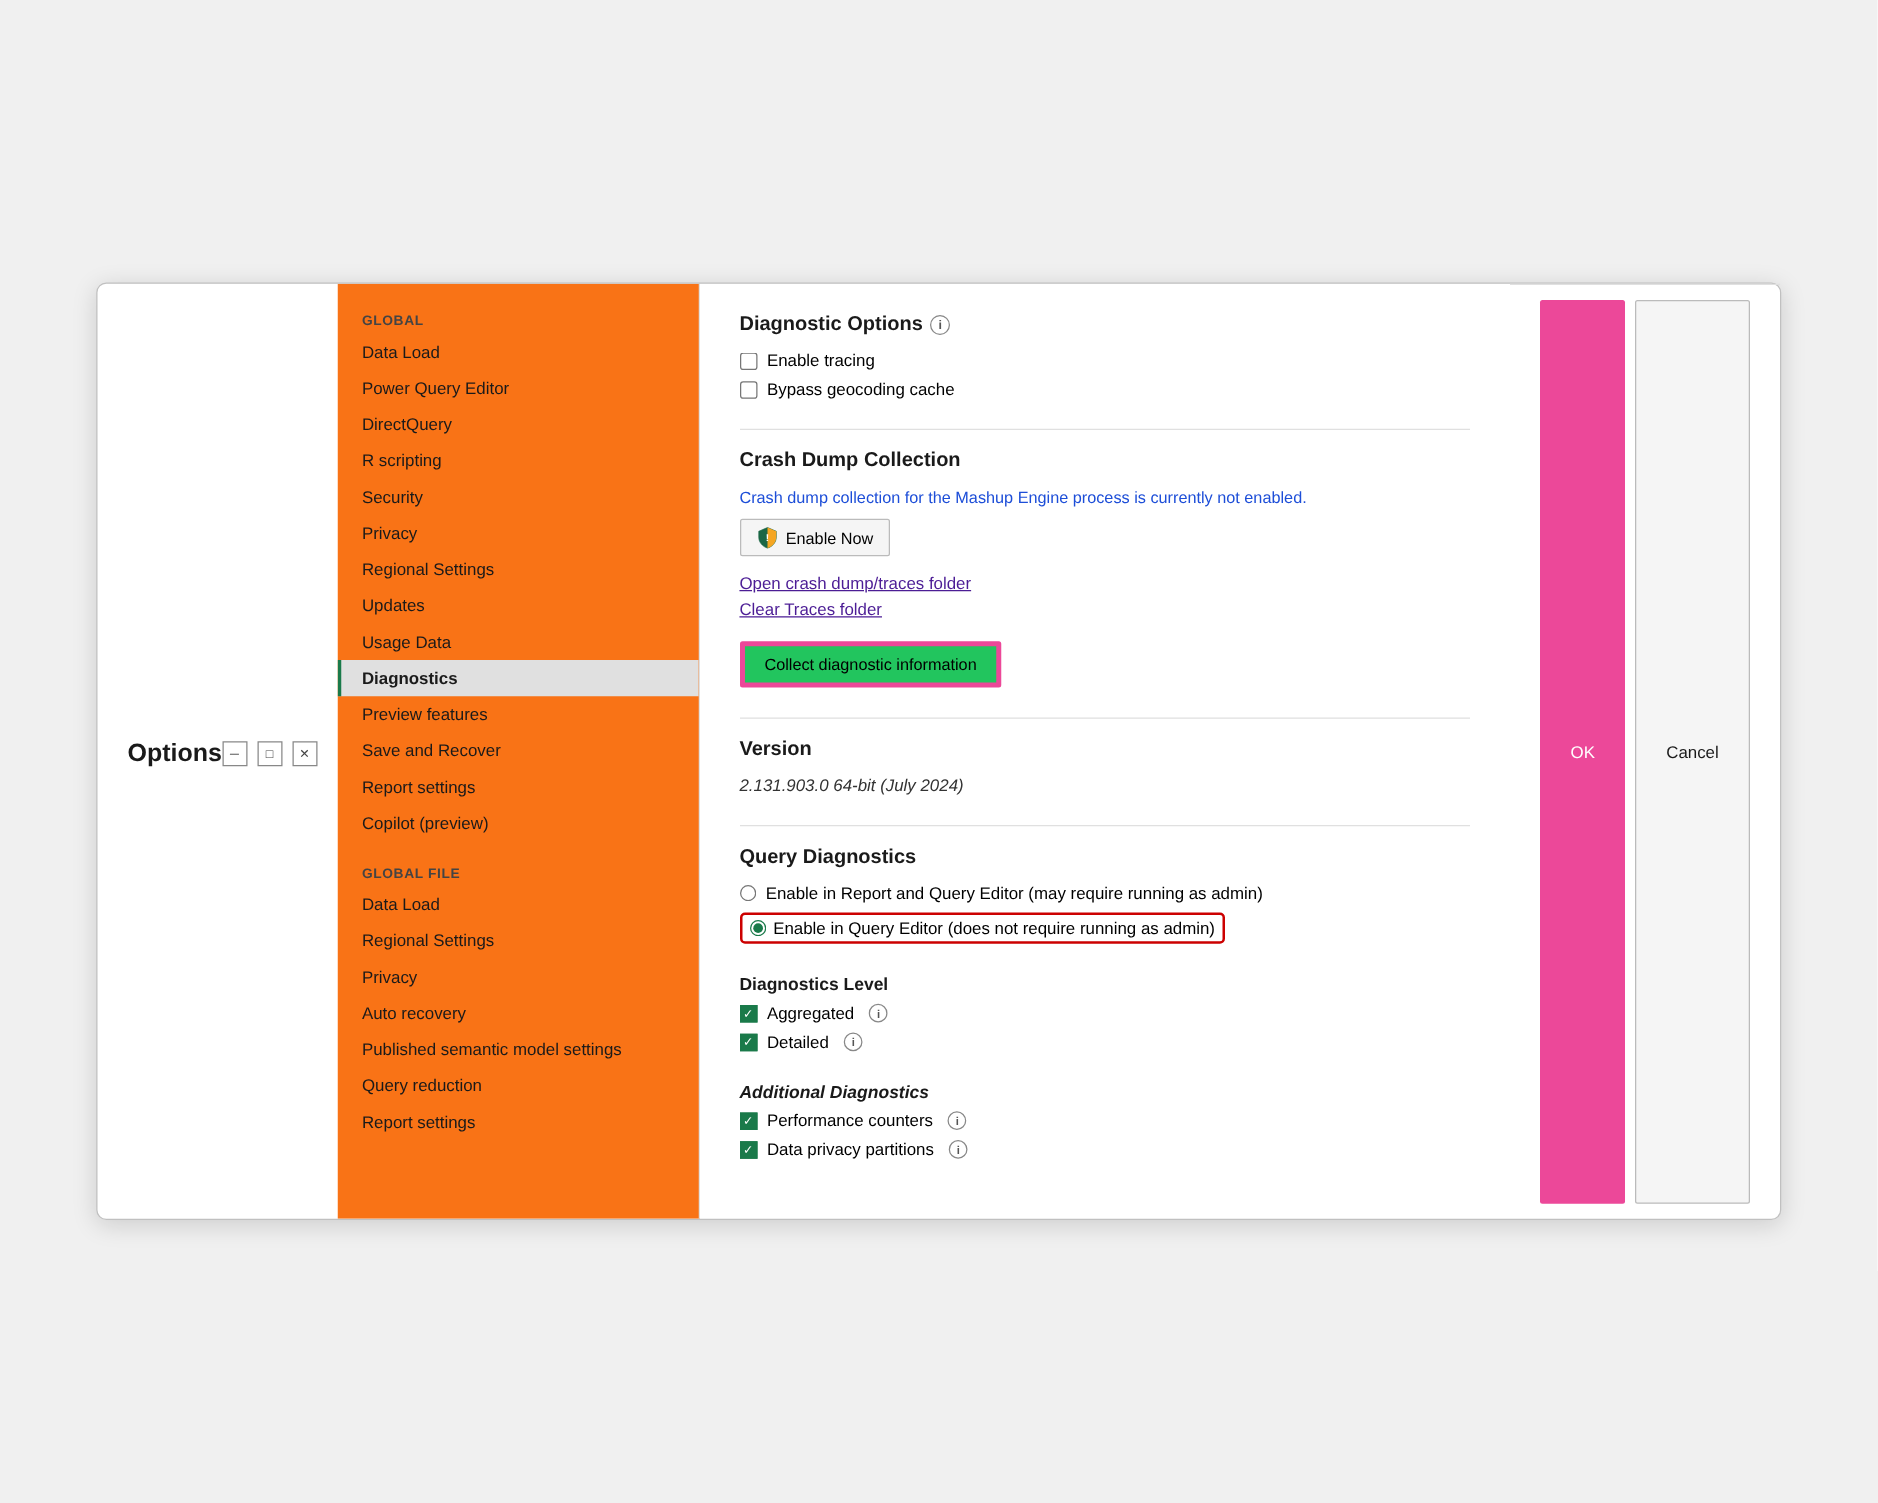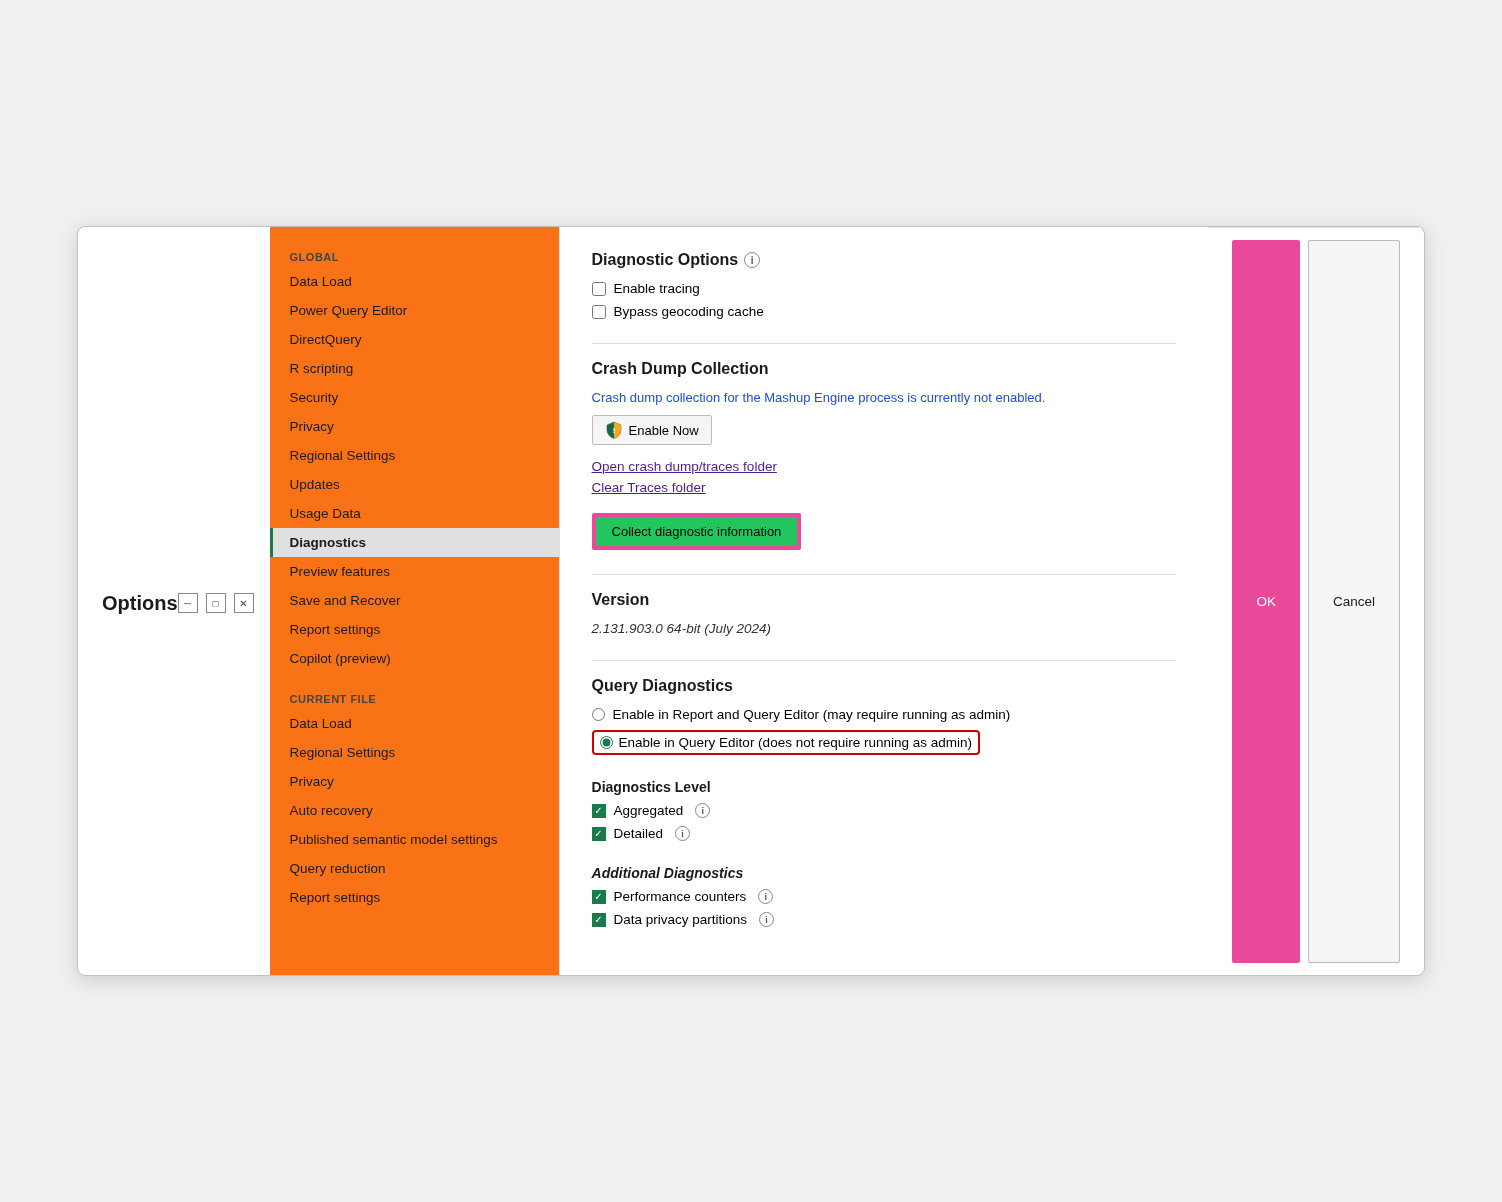--- a/index.html
+++ b/index.html
@@ -286,21 +286,21 @@
           <div class="sidebar-item">Privacy</div>
           <div class="sidebar-item">Regional Settings</div>
           <div class="sidebar-item">Updates</div>
           <div class="sidebar-item">Usage Data</div>
           <div class="sidebar-item active">Diagnostics</div>
           <div class="sidebar-item">Preview features</div>
           <div class="sidebar-item">Save and Recover</div>
           <div class="sidebar-item">Report settings</div>
           <div class="sidebar-item">Copilot (preview)</div>
         </div>
-      <div class="sidebar-section-label" style="margin-top:12px;">CURRENT FILE</div>
+      <div class="sidebar-section-label" style="margin-top:12px;">GLOBAL FILE</div>
       <div id="sidebar-current-file-items">
           <div class="sidebar-item">Data Load</div>
           <div class="sidebar-item">Regional Settings</div>
           <div class="sidebar-item">Privacy</div>
           <div class="sidebar-item">Auto recovery</div>
           <div class="sidebar-item">Published semantic model settings</div>
           <div class="sidebar-item">Query reduction</div>
           <div class="sidebar-item">Report settings</div>
         </div>
     </div>

